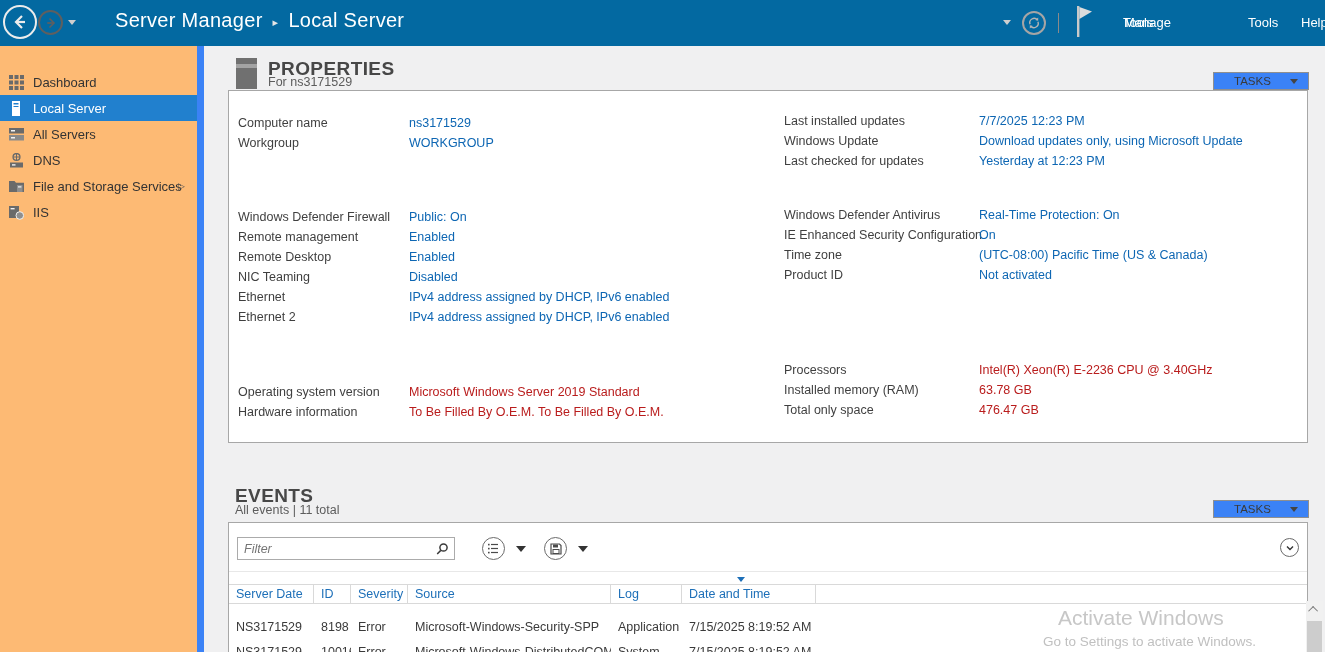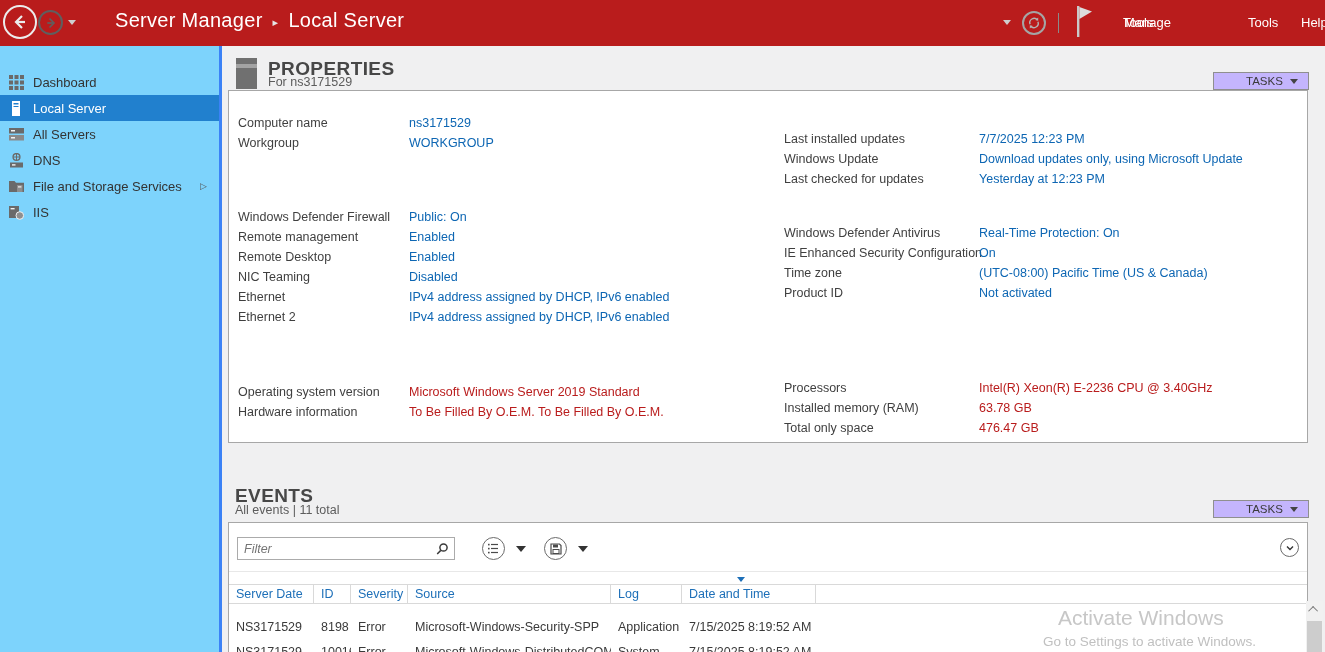--- a/index.html
+++ b/index.html
@@ -1,67 +1,67 @@
 <!DOCTYPE html>
 <html><head>
 <meta charset="utf-8">
 <style>
   * { margin:0; padding:0; box-sizing:border-box; }
   html,body { width:1325px; height:652px; overflow:hidden; }
   body { font-family:"Liberation Sans", sans-serif; background:#f0f0f1; position:relative; }
 
   
-  .topbar { position:absolute; top:0; left:0; width:100%; height:46px; background:#b91c1c; z-index:30; }
+  .topbar { position:absolute; top:0; left:0; width:100%; height:46px; background:#0369a1; z-index:30; }
   .nav-circle { position:absolute; border-radius:50%; display:flex; align-items:center; justify-content:center; }
   .back-btn { left:3px; top:5px; width:34px; height:34px; border:2px solid #ececec; }
   .fwd-btn  { left:38px; top:10px; width:25px; height:25px; border:2px solid #5f5f5f; }
   .nav-caret { position:absolute; left:68px; top:20px; }
   .caret-down { width:0; height:0; border-left:4px solid transparent; border-right:4px solid transparent; border-top:5px solid #cfcfcf; }
   .breadcrumb { position:absolute; left:115px; top:9px; font-size:20px; font-weight:300; color:#ffffff; letter-spacing:.3px; display:flex; align-items:center; }
   .crumb-sep { font-size:11px; margin:3px 10px 0 10px; color:#e6e6e6; }
   .tb-caret { position:absolute; left:1003px; top:20px; }
   .refresh-btn { left:1022px; top:11px; width:24px; height:24px; border:2px solid #a5a5a5; }
   .tb-divider { position:absolute; left:1058px; top:13px; width:1px; height:20px; background:#8a8a8a; }
   .flag-wrap { position:absolute; left:1076px; top:6px; }
   .menu-item { position:absolute; top:15px; font-size:13px; color:#ffffff; cursor:default; }
   .m0 { left:1124px; } .m1 { left:1123px; } .m2 { left:1248px; } .m3 { left:1301px; }
 
   
-  .sidebar { position:absolute; top:46px; left:0; width:222px; bottom:0; background:#7dd3fc; border-right:3px solid #3b82f6; z-index:20; }
+  .sidebar { position:absolute; top:46px; left:0; width:204px; bottom:0; background:#fdba74; border-right:7px solid #3b82f6; z-index:20; }
   .side-list { margin-top:23px; }
   .side-item { height:26px; display:flex; align-items:center; padding-left:8px; font-size:13px; color:#333; position:relative; }
   .side-item .icon { width:16px; height:16px; margin-right:9px; display:flex; align-items:center; justify-content:center; }
   .side-item.selected { background:#2180ce; color:#ffffff; }
   .expand-arrow { position:absolute; right:12px; font-size:9px; color:#555; }
 
   
   .sect-heading { position:absolute; font-size:19px; font-weight:bold; color:#474747; letter-spacing:.4px;text-align:center; }
   .sect-sub { position:absolute; font-size:12.5px; color:#5c5c5c; }
   .props-icon { position:absolute; left:236px; top:58px; width:21px; height:31px; background:#707070; }
   .props-icon::after { content:""; position:absolute; left:0; top:6px; width:100%; height:4px; background:#a3a3a3; }
-  .tasks-btn { position:absolute; left:1213px; width:96px; height:18px; background:#c4b5fd; border:1px solid #8f8f8f; display:flex; align-items:center; justify-content:space-between; padding:0 10px 0 32px; font-size:11.5px; color:#3a3a3a; cursor:default; }
+  .tasks-btn { position:absolute; left:1213px; width:96px; height:18px; background:#3b82f6; border:1px solid #8f8f8f; display:flex; align-items:center; justify-content:space-between; padding:0 10px 0 20px; font-size:11.5px; color:#3a3a3a; cursor:default; }
   .tasks-btn .caret-down { border-top-color:#444; }
 
   
   .panel { position:absolute; left:228px; width:1080px; background:#ffffff; border:1px solid #a7a7a7; }
   .props-panel { top:90px; height:353px; }
   .events-panel { top:522px; height:130px; border-bottom:none; }
 
   
   .pcol { position:absolute; top:0; }
   .pcol.left { left:9px; }
   .pcol.right { left:555px; }
   .prow { display:flex; height:20px; align-items:center; white-space:nowrap; font-size:12.5px; }
   .plabel { color:#3f3f3f; flex:none; }
   .pcol.left .plabel { width:171px; }
   .pcol.right .plabel { width:195px; }
   .pvalue.link { color:#0d66b3; cursor:pointer; }
   .pvalue.plain { color:#b91c1c; }
   .pcol.left .g1 { margin-top:22px; } .pcol.left .g2 { margin-top:54px; } .pcol.left .g3 { margin-top:55px; }
-  .pcol.right .g1 { margin-top:38px; } .pcol.right .g2 { margin-top:34px; } .pcol.right .g3 { margin-top:75px; }
+  .pcol.right .g1 { margin-top:20px; } .pcol.right .g2 { margin-top:34px; } .pcol.right .g3 { margin-top:75px; }
 
   
   .filter-box { position:absolute; left:8px; top:14px; width:218px; height:23px; border:1px solid #ababab; background:#fff; display:flex; align-items:center; }
   .filter-box input { border:none; outline:none; flex:1; font-size:12.5px; font-style:italic; color:#555; padding-left:6px; font-family:"Liberation Sans", sans-serif; background:transparent; }
   .filter-box .mag { margin-right:5px; display:flex; }
   .round-btn { position:absolute; top:14px; width:23px; height:23px; border:1.5px solid #6b6b6b; border-radius:50%; display:flex; align-items:center; justify-content:center; background:#fff; }
   .rb1 { left:253px; } .rb2 { left:315px; }
   .tool-caret1 { position:absolute; left:287px; top:23px; }
   .tool-caret2 { position:absolute; left:349px; top:23px; }
   .tool-caret1 .caret-down, .tool-caret2 .caret-down { border-top-color:#333; border-left-width:5px; border-right-width:5px; border-top-width:6px; }

